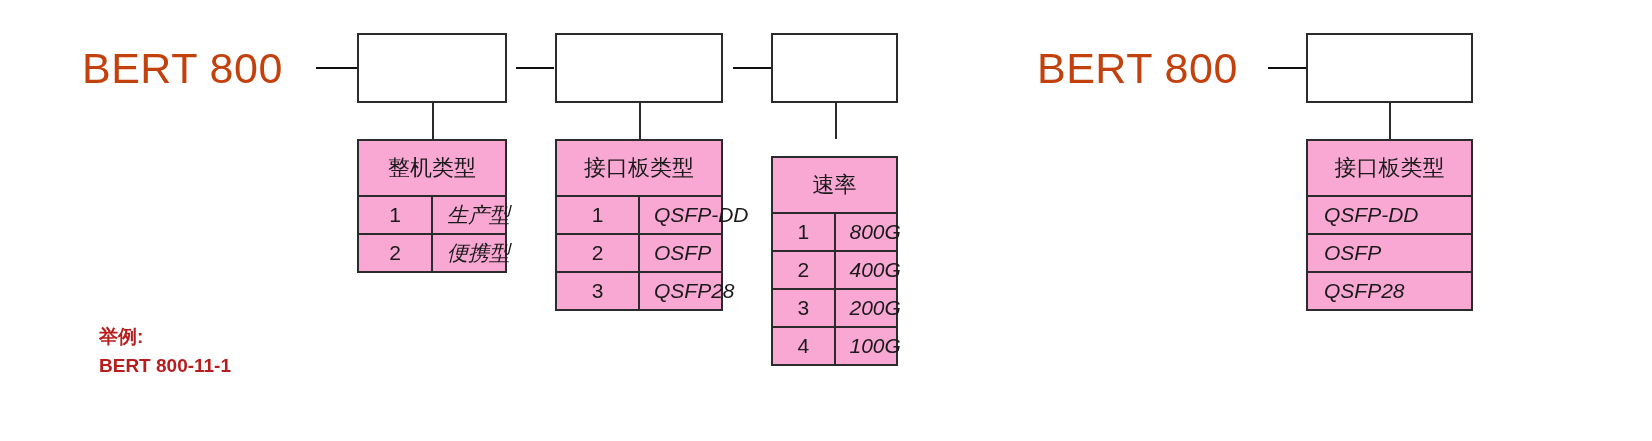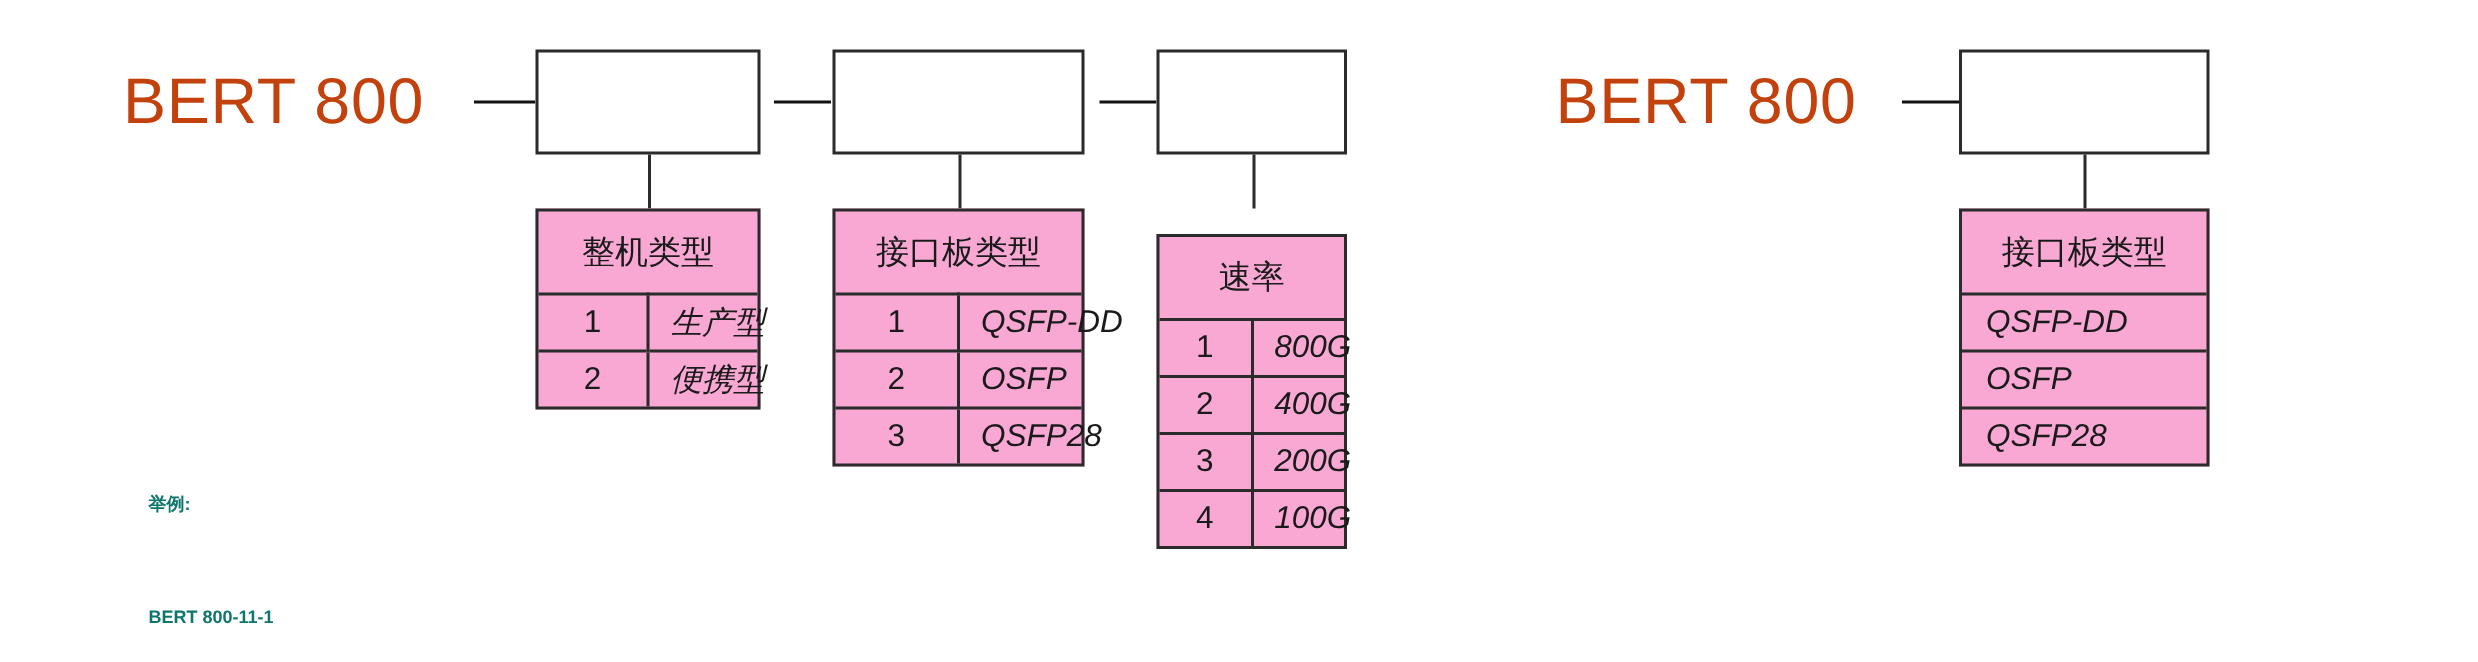--- a/index.html
+++ b/index.html
@@ -103,28 +103,27 @@
   }
 
   
   .example {
     position: absolute;
     left: 99px;
     top: 322px;
     width: 900px;
   }
   .example .line {
-    font-size: 12px;
+    font-size: 19px;
     line-height: 29px;
-    color: #0f766e;
+    color: #b91c1c;
     white-space: nowrap;
   }
   .example .line.bold {
     font-weight: 700;
-    margin-top: 46px;
   }
   .example .line.cjk-title {
     font-weight: 700;
   }
 </style>
 </head>
 <body>
 
 <div id="canvas">
 

